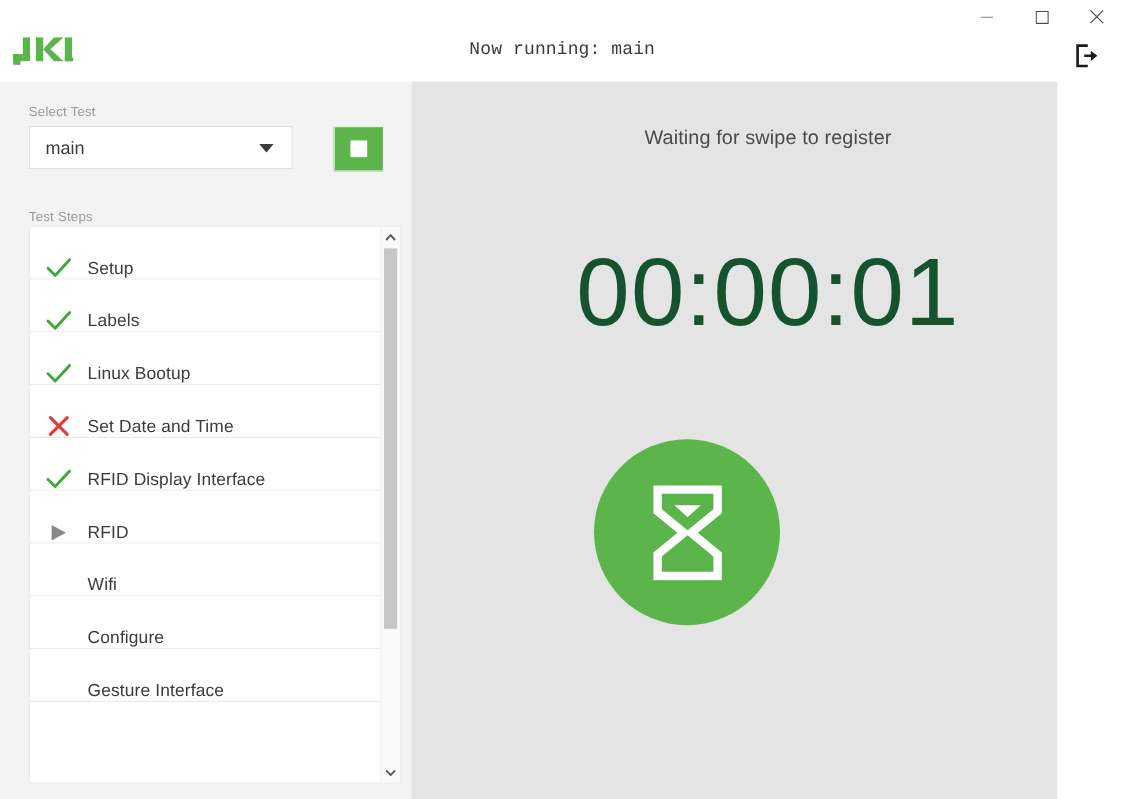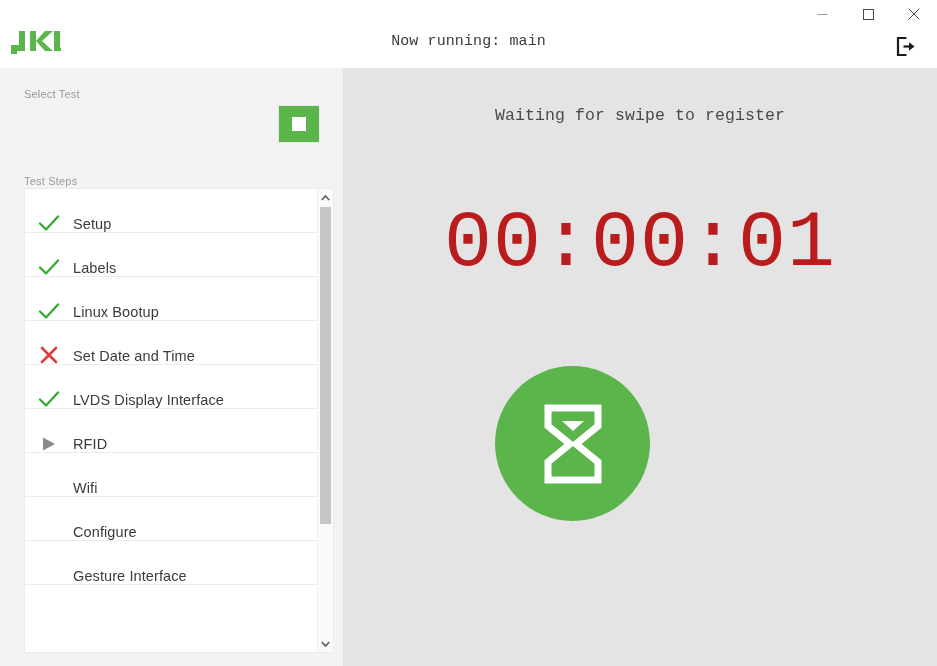--- a/index.html
+++ b/index.html
@@ -221,45 +221,44 @@
     height: 317px;
     background: #c6c6c6;
     cursor: default;
   }
 
   
   .right-panel {
     position: absolute;
     left: 343px;
     top: 68px;
-    width: 594px;
+    width: 538px;
     height: 598px;
     background: #e4e4e4;
-    font-family: Liberation Mono, monospace;
   }
 
   .status-text {
     position: absolute;
     left: 0;
     top: 38px;
     width: 594px;
     text-align: center;
     font-size: 16.5px;
     color: #4a4a4a;
     letter-spacing: 0.1px;
   }
 
   .timer {
     position: absolute;
     left: 0;
     top: 136px;
     width: 594px;
     text-align: center;
     font-size: 80px;
-    color: #b91c1c;
+    color: #14532d;
     letter-spacing: 1px;
     line-height: 1;
     font-weight: 400;
   }
 
   .status-circle {
     position: absolute;
     left: 152px;
     top: 298px;
     width: 155px;
@@ -323,20 +322,24 @@
         <line x1="8.5" y1="10.5" x2="18" y2="10.5" stroke="#1a1a1a" stroke-width="2.2"></line>
         <polygon points="19.5,10.5 14,6.2 14,14.8" fill="#1a1a1a"></polygon>
       </svg>
     </div>
   </div>
 
   <div class="left-panel">
 
     <div class="field-label label-select-test">Select Test</div>
 
+    <div class="select-wrap">
+      <div class="select-value">main</div>
+      <div class="select-caret"></div>
+    </div>
 
     <div class="stop-btn">
       <div class="stop-btn-inner"></div>
     </div>
 
     <div class="field-label label-test-steps">Test Steps</div>
 
     <div class="steps-box">
       <div class="steps-list" id="steps-list">
           <div class="step-row">
@@ -371,21 +374,21 @@
               </svg>
             </div>
             <div class="step-label">Set Date and Time</div>
           </div>
           <div class="step-row">
             <div class="step-icon">
               <svg width="22" height="18" viewBox="0 0 22 18">
                 <polyline points="2,9.5 8,15.5 20,2.5" fill="none" stroke="#3eaa35" stroke-width="2.4" stroke-linecap="round" stroke-linejoin="round"></polyline>
               </svg>
             </div>
-            <div class="step-label">LVDS Display Interface</div>
+            <div class="step-label">RFID Display Interface</div>
           </div>
           <div class="step-row">
             <div class="step-icon">
               <svg width="16" height="16" viewBox="0 0 16 16">
                 <polygon points="2,1.5 14,8 2,14.5" fill="#8a8a8a"></polygon>
               </svg>
             </div>
             <div class="step-label">RFID</div>
           </div>
           <div class="step-row">

